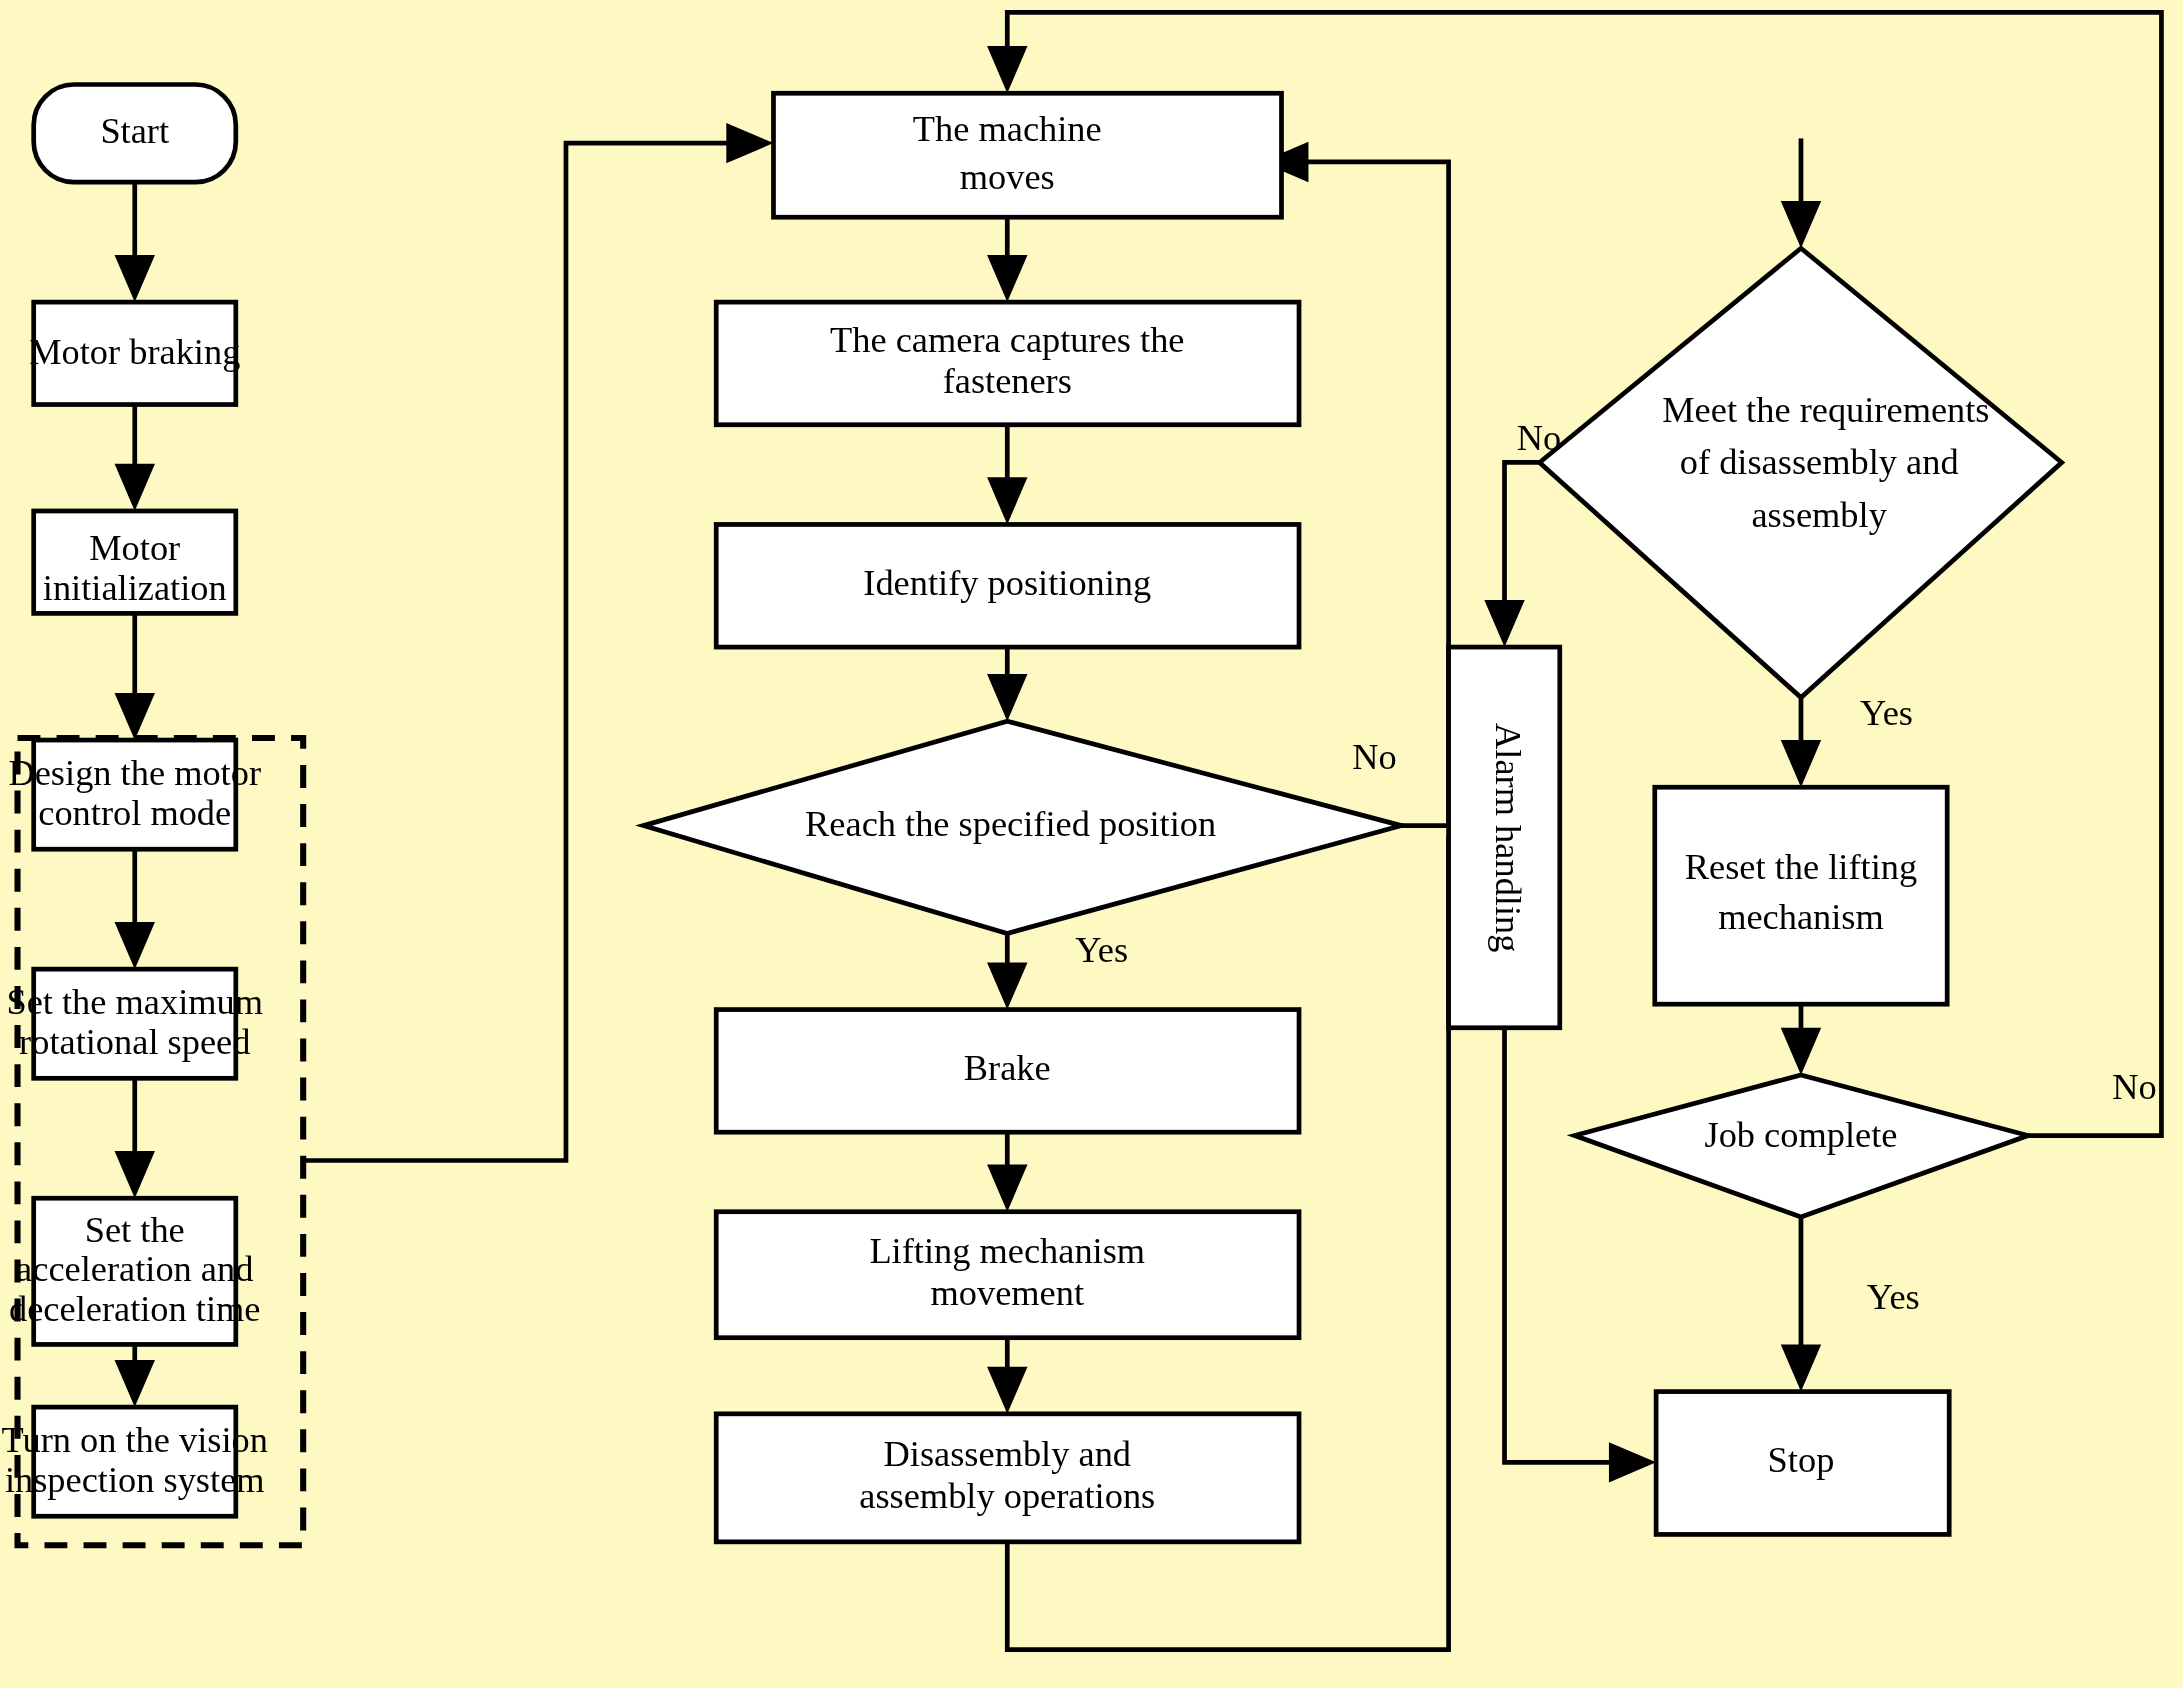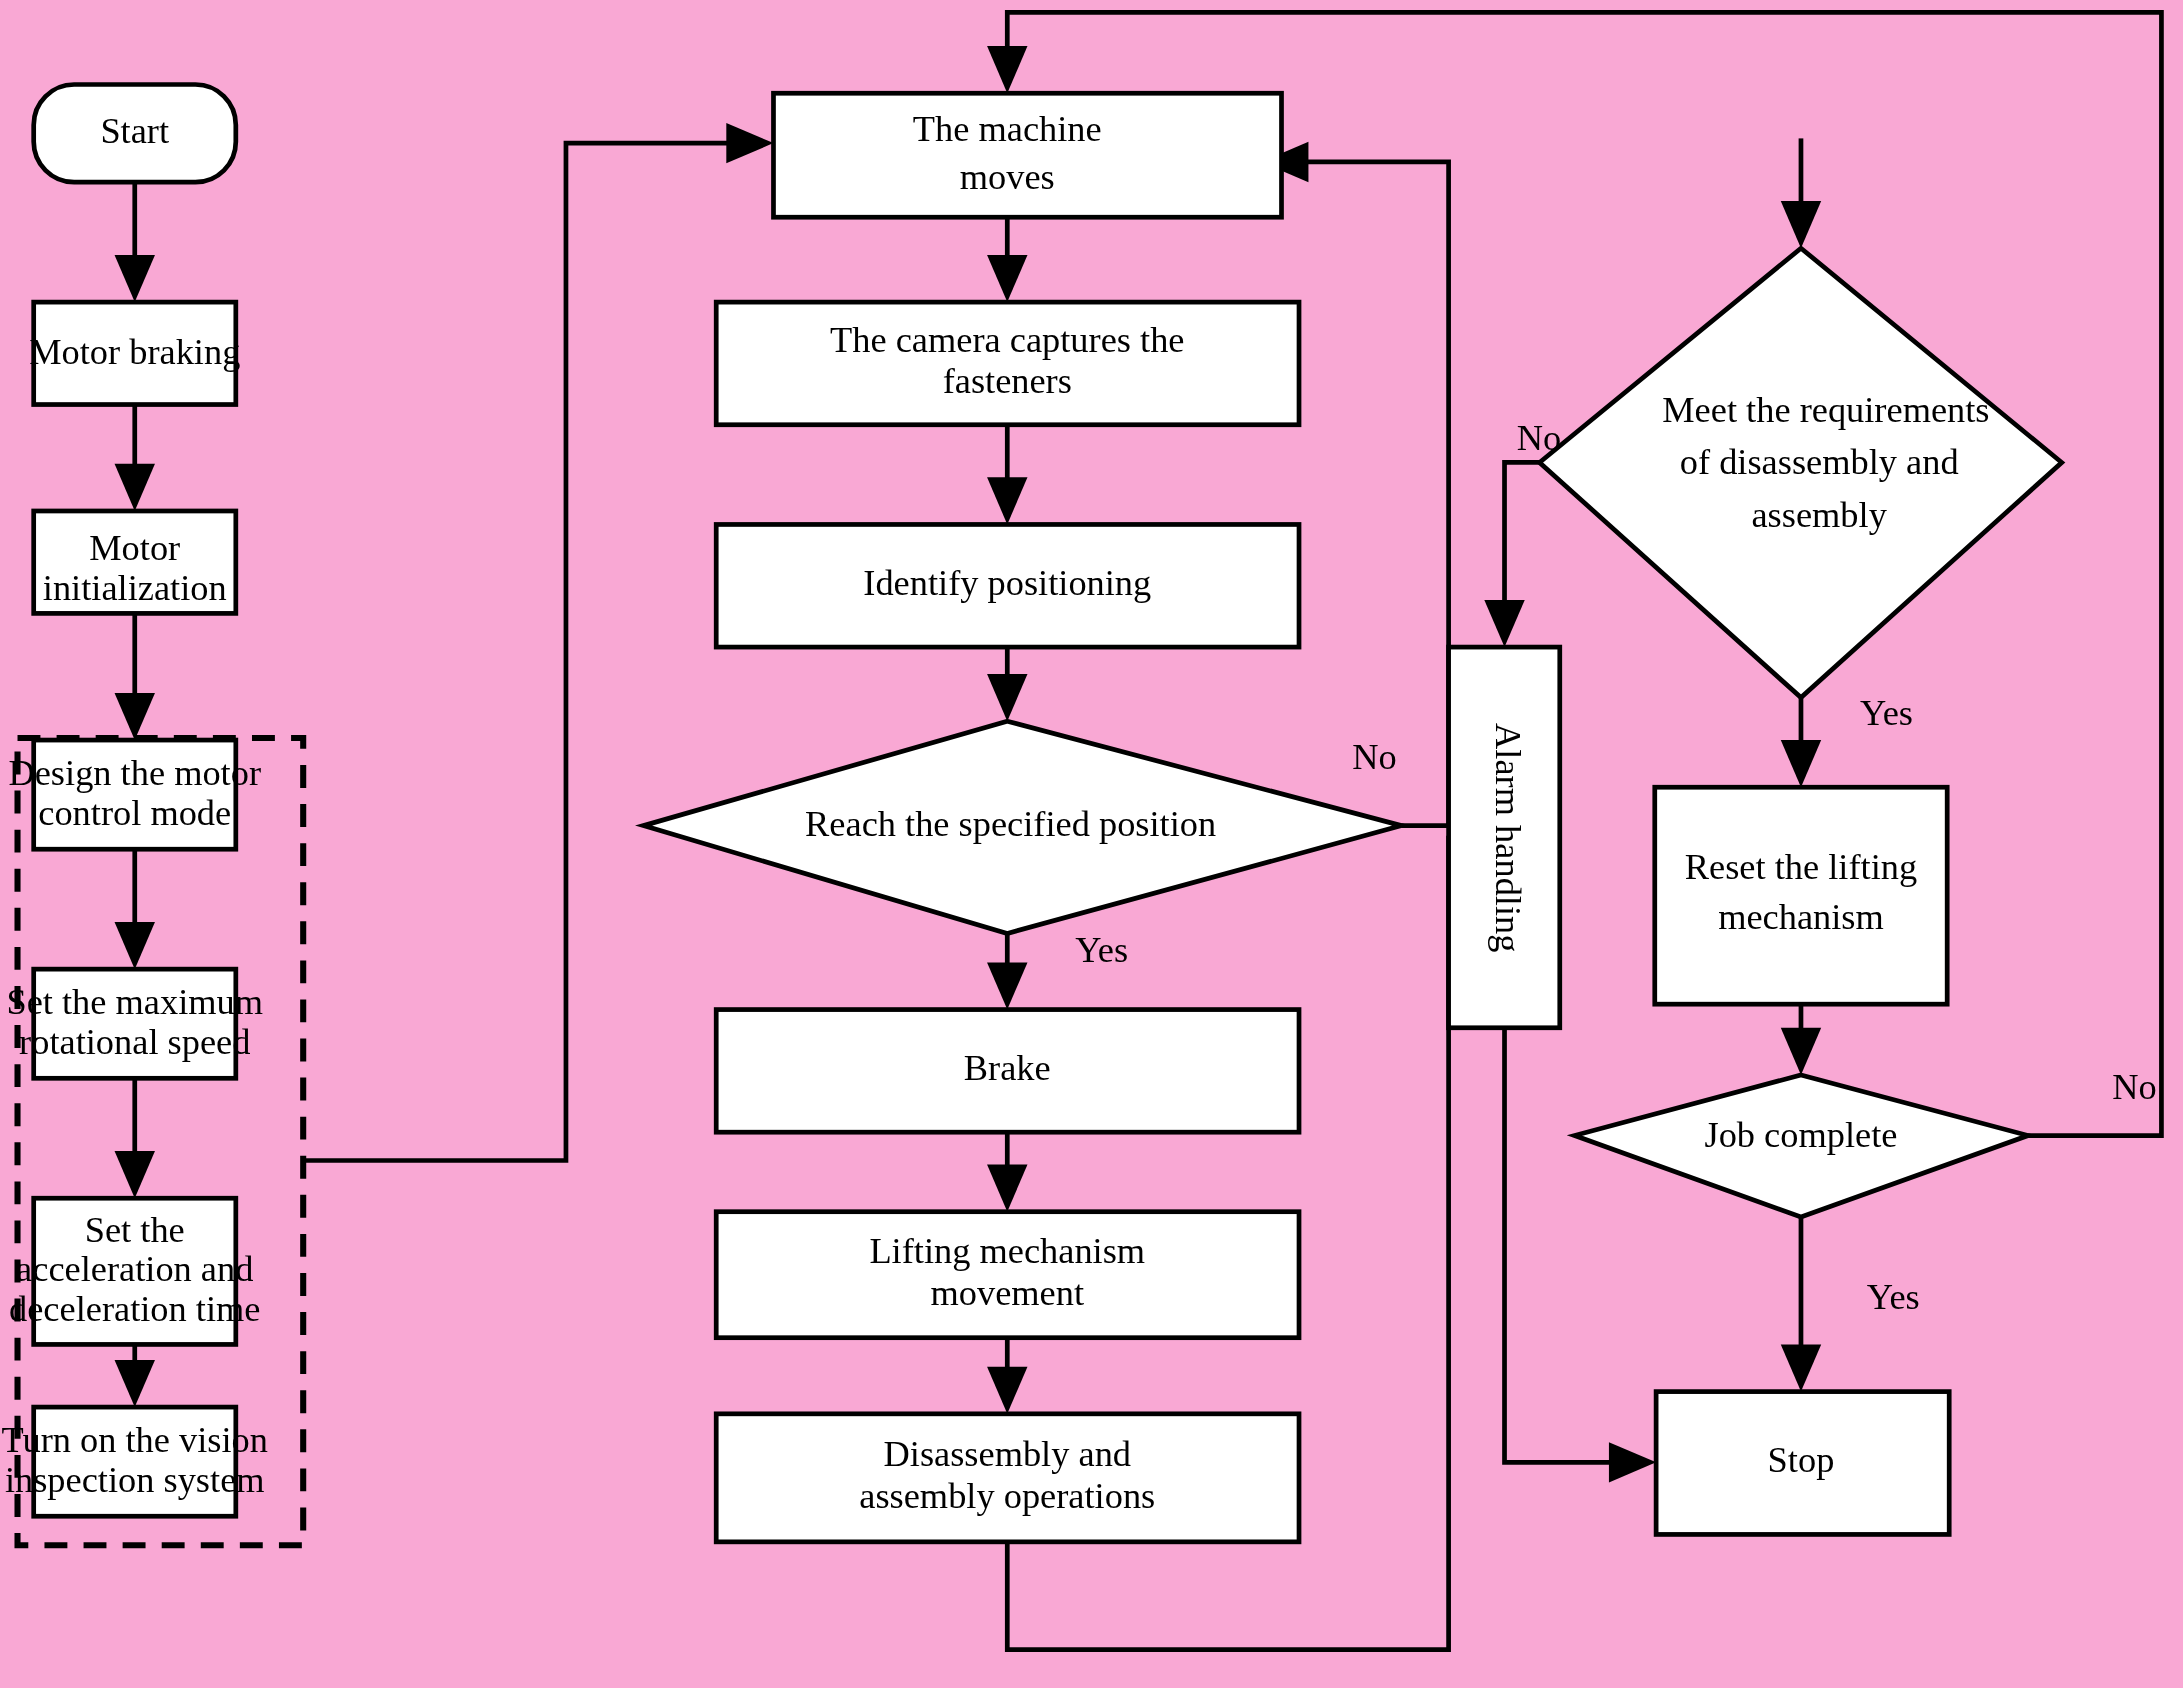--- a/index.html
+++ b/index.html
@@ -4,21 +4,21 @@
 <style>
   html, body {
     margin: 0;
     padding: 0;
     background: #ffffff;
   }
   #stage {
     position: relative;
     width: 2183px;
     height: 1689px;
-    background: #f9a8d4;
+    background: #fef9c3;
     overflow: hidden;
     font-family: "Liberation Serif", "DejaVu Serif", serif;
   }
   svg#chart {
     position: absolute;
     inset: 0;
     width: 2183px;
     height: 1689px;
   }
   .nodeText {

